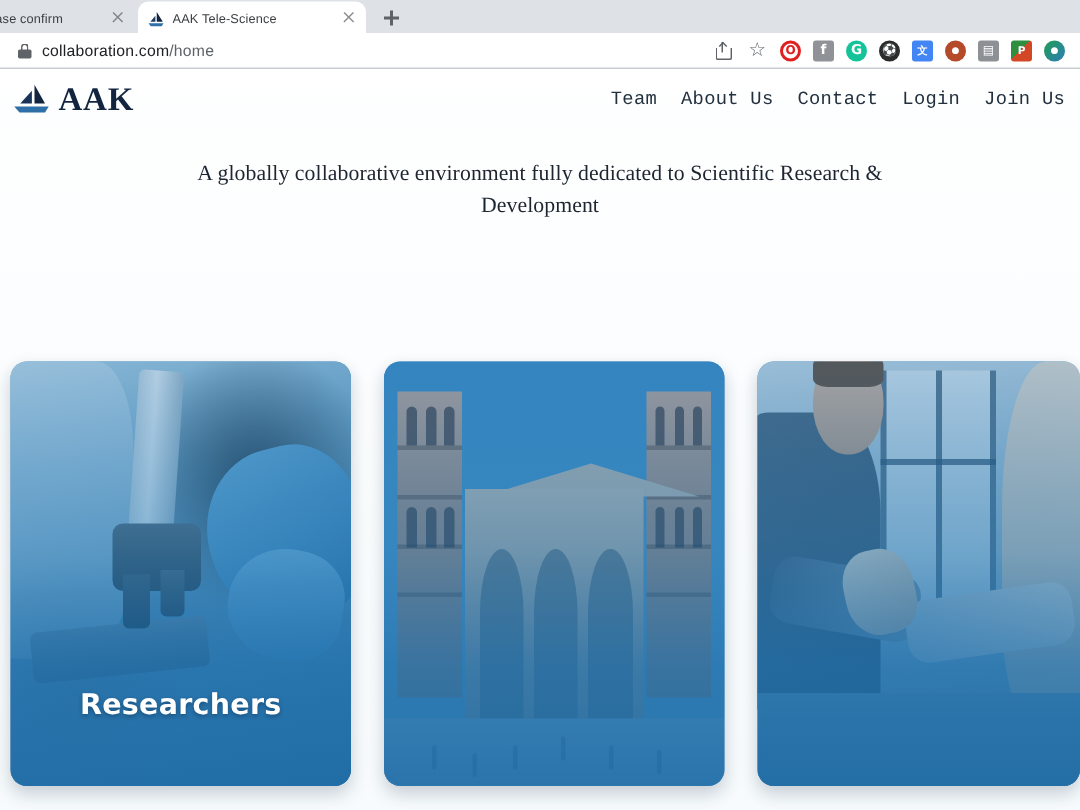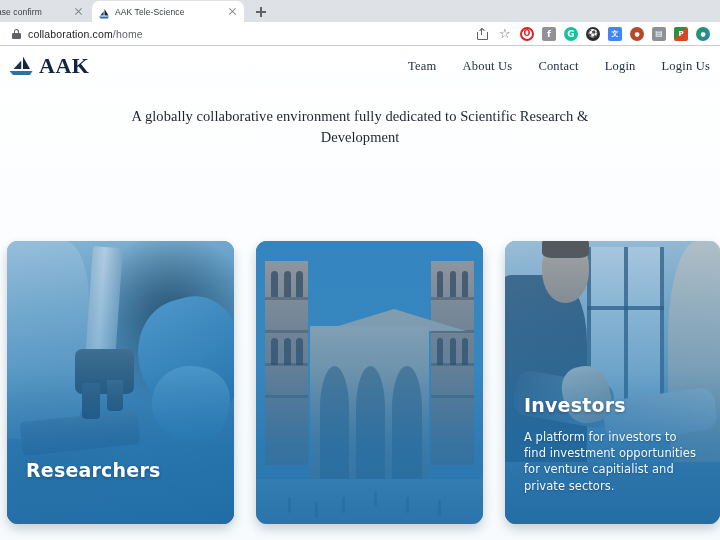--- a/index.html
+++ b/index.html
@@ -102,37 +102,37 @@
     background:linear-gradient(180deg,#ffffff 0%,#fdfeff 100%);
   }
   .brand{display:flex;align-items:center;margin-left:8px;}
   .sail{position:relative;width:26px;height:20px;margin-right:5px;flex:0 0 26px;}
   .brand-name{
     font-family:"Liberation Serif",serif;font-weight:bold;font-size:22px;
     color:#13243f;letter-spacing:.5px;line-height:1;
   }
   .nav{margin-left:auto;display:flex;align-items:center;padding-right:10px;}
   .nav a{
-    font-family:Liberation Serif, serif;font-size:12.5px;color:#23313f;
-    text-decoration:none;margin-left:26px;letter-spacing:.2px;white-space:nowrap;
+    font-family:Liberation Mono, monospace;font-size:12.5px;color:#23313f;
+    text-decoration:none;margin-left:16px;letter-spacing:.2px;white-space:nowrap;
   }
 
   .hero{position:absolute;left:0;top:44px;width:720px;text-align:center;}
   .hero h1{
     margin:0;font-family:"Liberation Serif",serif;font-weight:bold;font-size:20px;
     color:#2f6ea5;letter-spacing:.2px;line-height:1.2;
   }
   .hero p{
     margin:16px auto 0;max-width:512px;
     font-family:"Liberation Serif",serif;font-size:14.5px;color:#1d2530;
     line-height:1.45;letter-spacing:.05px;
   }
 
   
-  .cards{position:absolute;left:0;top:195px;width:720px;height:288px;}
+  .cards{position:absolute;left:0;top:195px;width:720px;height:288px;text-align:center;}
   .card{
     position:absolute;top:0;width:227px;height:283px;border-radius:11px;
     overflow:hidden;box-shadow:0 5px 11px rgba(23,45,70,.22);
     background:#2e7db8;
   }
   .card.c1{left:7px;}
   .card.c2{left:256px;}
   .card.c3{left:505px;width:215px;}
 
   .card .photo{position:absolute;inset:0;overflow:hidden;}
@@ -368,21 +368,21 @@
           </svg>
         </span>
         <span class="brand-name">AAK</span>
       </div>
 
       <div class="nav">
         <a href="#">Team</a>
         <a href="#">About Us</a>
         <a href="#">Contact</a>
         <a href="#">Login</a>
-        <a href="#">Login Us</a>
+        <a href="#">Join Us</a>
       </div>
     </div>
 
     <div class="hero">
       <p>A globally collaborative environment fully dedicated to Scientific Research &amp; Development</p>
     </div>
 
     <div class="cards">
 
       <div class="card c1">
@@ -461,21 +461,17 @@
             <span class="manbody"></span>
             <span class="manhead"></span>
             <span class="hair"></span>
             <span class="armA"></span>
             <span class="armB"></span>
             <span class="hands"></span>
             <span class="desk"></span>
           </div>
         </div>
         <div class="tint"></div>
-        <div class="content">
-          <h2>Investors</h2>
-          <p>A platform for investors to find investment opportunities for venture capitialist and private sectors.</p>
-        </div>
       </div>
 
     </div>
   </div>
 </div>
 
 </body></html>

